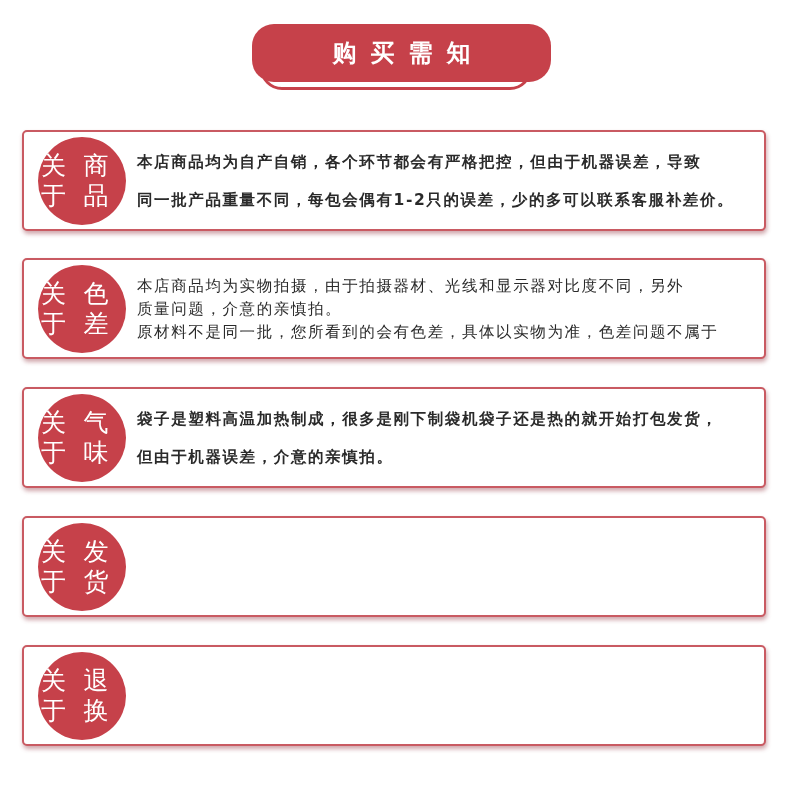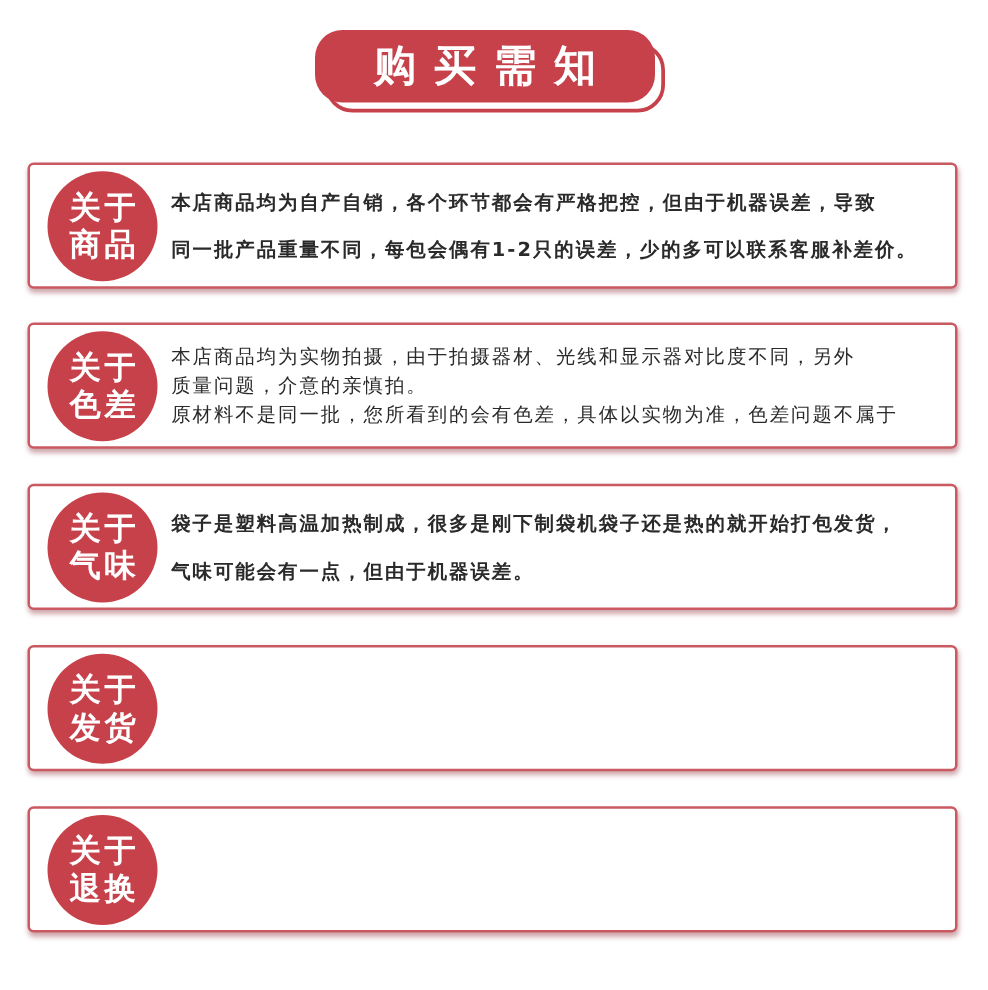--- a/index.html
+++ b/index.html
@@ -5,37 +5,37 @@
   * { box-sizing: border-box; margin: 0; padding: 0; }
   html, body { width: 790px; height: 792px; background: #ffffff; overflow: hidden; }
   body { position: relative; font-family: "DejaVu Sans", "Liberation Sans", sans-serif; }
 
   .title-wrap { position: absolute; left: 252px; top: 24px; width: 282px; height: 68px; }
   .title-shadow {
     position: absolute; left: 8px; top: 10px; width: 272px; height: 56px;
     border: 3px solid #c6414a; border-radius: 22px; background: #fff;
   }
   .title-pill {
-    position: absolute; left: 0; top: 0; width: 272px; height: 58px;
+    position: absolute; left: 0; top: 0; width: 299px; height: 58px;
     background: #c6414a; border-radius: 22px;
     display: flex; align-items: center; justify-content: center;
-    color: #fff; font-size: 34px; font-weight: bold; letter-spacing: 14px;
+    color: #fff; font-size: 24px; font-weight: bold; letter-spacing: 14px;
     padding-left: 14px;
   }
 
   .card {
     position: absolute; left: 22px; width: 744px; height: 101px;
     background: #fff; border: 2px solid #c95a62; border-radius: 5px;
     box-shadow: 1px 3px 4px rgba(150, 60, 70, 0.45);
   }
   .badge {
     position: absolute; left: 14px; top: 50%; transform: translateY(-50%);
     width: 88px; height: 88px; border-radius: 50%; background: #c6414a;
-    color: #fff; font-weight: bold; font-size: 25px; line-height: 30px;
-    display: flex; flex-direction: column; align-items: center; justify-content: center;
+    color: #fff; font-weight: normal; font-size: 25px; line-height: 30px;
+    display: flex; flex-direction: row; align-items: center; justify-content: center;
     letter-spacing: 3px; padding-left: 3px;
   }
   .badge span { display: block; }
   .card-text {
     position: absolute; left: 113px; right: 14px; top: 50%; transform: translateY(-50%);
     color: #2a2a2a; font-size: 15.5px; letter-spacing: 1.6px;
   }
   .card-text .line { display: block; white-space: nowrap; }
   .card-text.spaced .line { line-height: 38px; font-weight: bold; }
   .card-text.tight .line { line-height: 23px; }
@@ -72,21 +72,21 @@
   </div>
 </div>
 
 <div class="card" style="top:387px;">
   <div class="badge">
     <span>关于</span>
     <span>气味</span>
   </div>
   <div class="card-text spaced">
     <span class="line">袋子是塑料高温加热制成，很多是刚下制袋机袋子还是热的就开始打包发货，</span>
-    <span class="line">气味可能会有一点，但由于机器误差。</span>
+    <span class="line">但由于机器误差，介意的亲慎拍。</span>
   </div>
 </div>
 
 <div class="card" style="top:516px;">
   <div class="badge">
     <span>关于</span>
     <span>发货</span>
   </div>
 </div>
 

